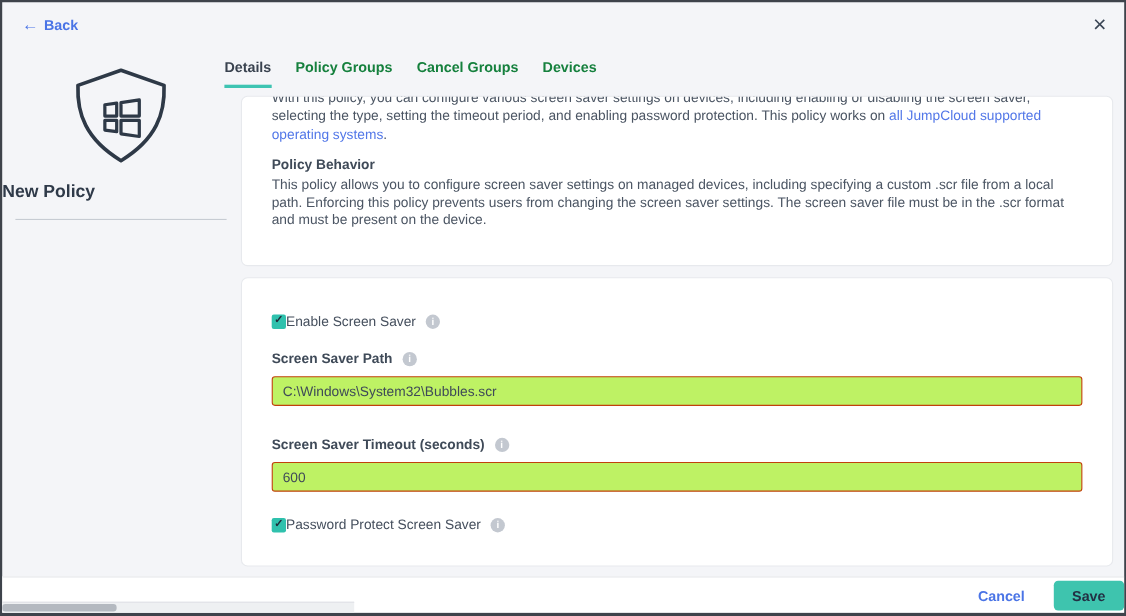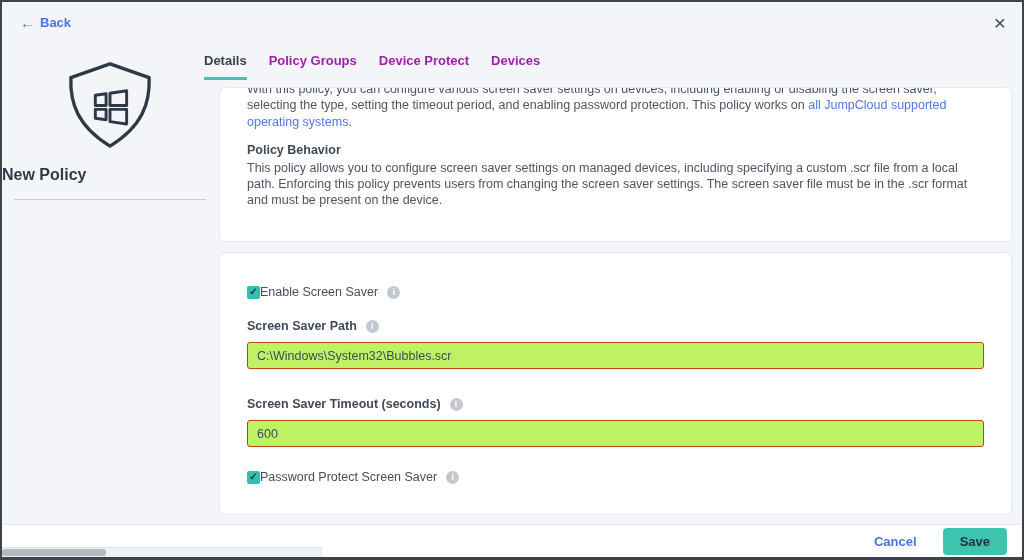--- a/index.html
+++ b/index.html
@@ -23,21 +23,21 @@
   
   .left-panel { position:absolute; left:0; top:0; width:216px; bottom:35px; }
   .shield-wrap { margin:58px auto 0; width:100px; height:90px; display:block; }
   .policy-title {
     text-align:left; font-size:16px; font-weight:bold; color:#2f3a49; margin-top:16px;
   }
   .left-divider { border-top:1px solid #c7ccd3; margin:15px 12px 0 12px; }
   
   .tabs { position:absolute; left:202px; top:51px; display:flex; gap:22px; }
   .tab {
-    font-size:13px; font-weight:bold; color:#a21caf;
+    font-size:13px; font-weight:bold; color:#15803d;
     padding-bottom:9px; cursor:pointer; border-bottom:3px solid transparent;
   }
   .tab.active { color:#39424f; border-bottom-color:#3ec4b2; }
   
   .card {
     position:absolute; left:217px; width:793px; background:#ffffff;
     border:1px solid #e7e9ed; border-radius:6px;
   }
   .desc-card { top:85px; height:155px; overflow:hidden; padding:0 27px; }
   .desc-inner { margin-top:-7px; }
@@ -70,21 +70,21 @@
     margin-top:9px; width:100%; height:27px;
     background:#bef264; border:1px solid #c2410c; border-radius:3px;
     font-family:"Liberation Sans", sans-serif; font-size:12.5px; color:#3f4a58;
     padding:0 9px; outline:none; display:block;
   }
   
   .footer {
     position:absolute; left:0; right:0; bottom:0; height:33px;
     background:#ffffff; border-top:1px solid #e4e6ea;
     display:flex; align-items:center; justify-content:flex-end;
-    gap:26px; padding-right:15px; z-index:2;
+    gap:26px; z-index:2;
   }
   .cancel-link { color:#4a74e6; font-size:13px; font-weight:bold; cursor:pointer; text-decoration:none; }
   .save-btn {
     background:#3ec4ae; color:#233044; border:none; border-radius:4px;
     font-family:"Liberation Sans", sans-serif; font-size:13px; font-weight:bold;
     padding:6px 17px; cursor:pointer;
   }
   
   .hscroll-track {
     position:absolute; left:0; bottom:0; width:320px; height:10px;
@@ -115,21 +115,21 @@
       <path d="M35 50.5 L46 50.5 L46 61 L35 59.5 Z" stroke="#2e3947" stroke-width="3" stroke-linejoin="round"></path>
       <path d="M50 50.5 L67 50.5 L67 65.5 L50 63 Z" stroke="#2e3947" stroke-width="3" stroke-linejoin="round"></path>
     </svg>
     <div class="policy-title">New Policy</div>
     <div class="left-divider"></div>
   </div>
 
   <div class="tabs">
     <div class="tab active">Details</div>
     <div class="tab">Policy Groups</div>
-    <div class="tab">Device Protect</div>
+    <div class="tab">Cancel Groups</div>
     <div class="tab">Devices</div>
   </div>
 
   <div class="card desc-card">
     <div class="desc-inner">
       <p><span>With this policy, you can configure various screen saver settings on devices, including enabling or disabling the screen saver, selecting the type, setting the timeout period, and enabling password protection. This policy works on </span><a class="link">all JumpCloud supported operating systems</a><span>.</span></p>
       <h4>Policy Behavior</h4>
       <p>This policy allows you to configure screen saver settings on managed devices, including specifying a custom .scr file from a local path. Enforcing this policy prevents users from changing the screen saver settings. The screen saver file must be in the .scr format and must be present on the device.</p>
 
     </div>

